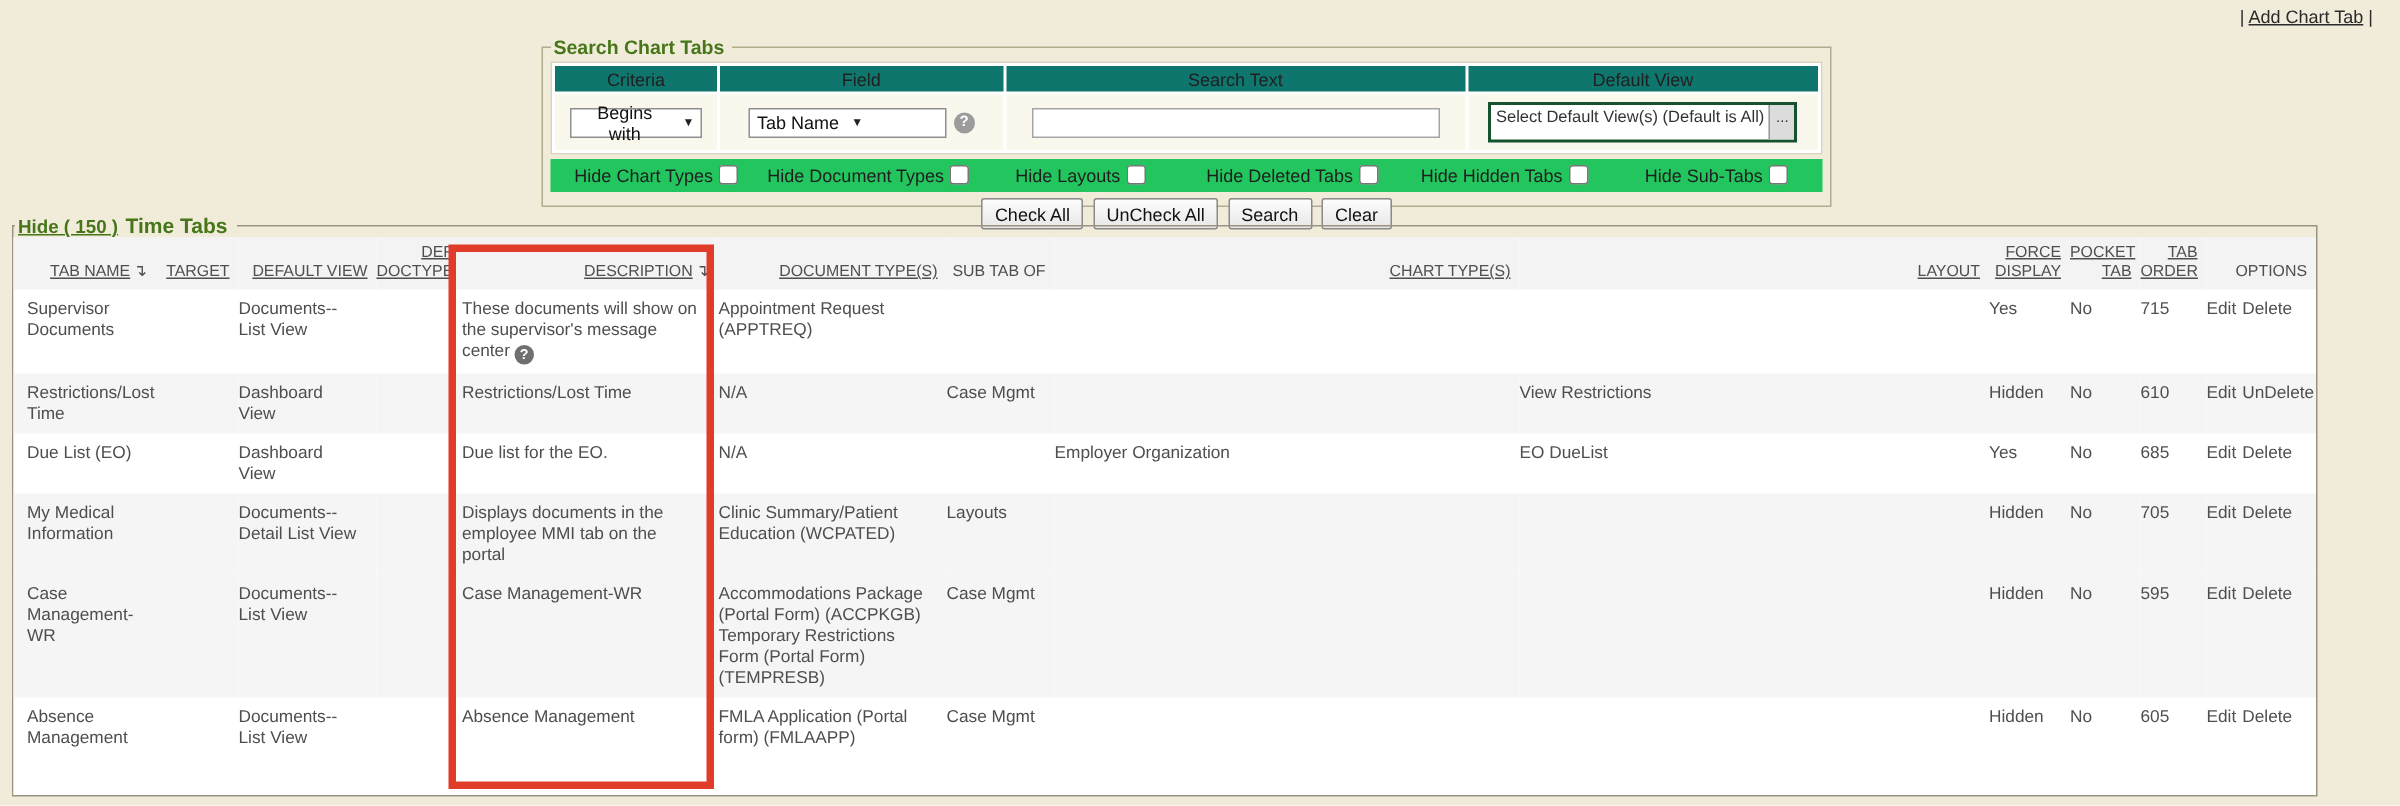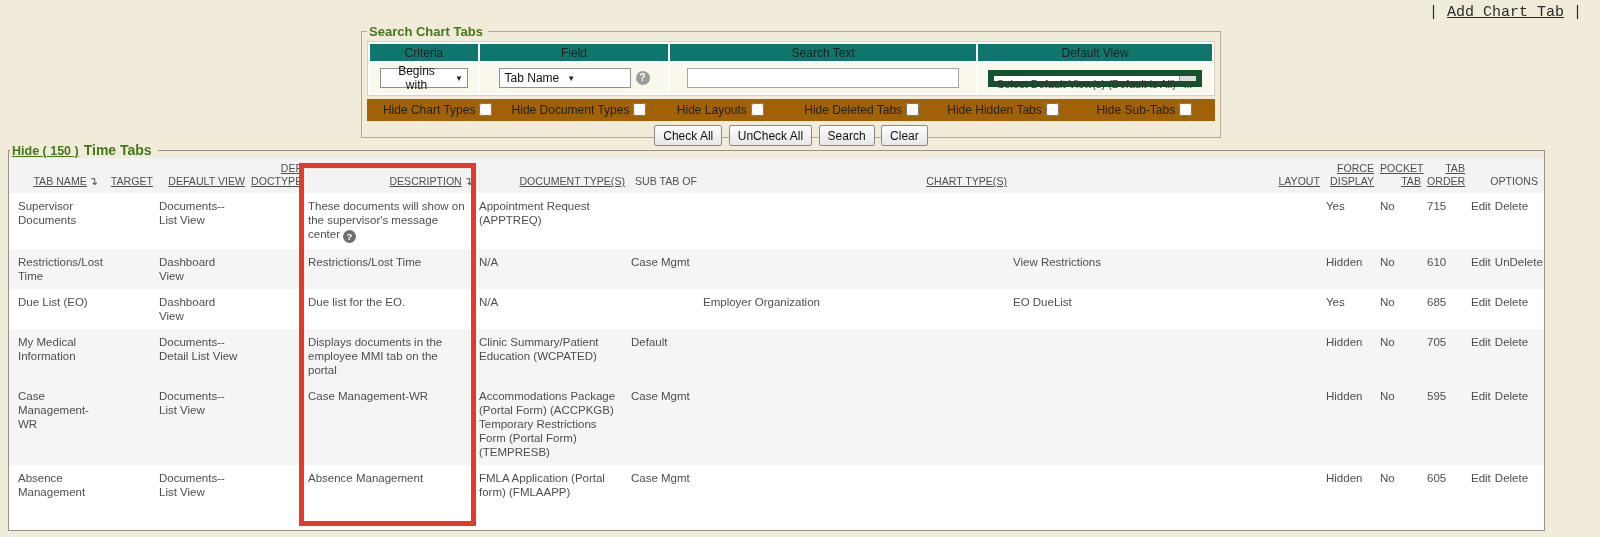--- a/index.html
+++ b/index.html
@@ -7,21 +7,21 @@
   body {
     width:1600px; height:537px; position:relative; overflow:hidden;
     background:#f1ecd9;
     font-family:"Liberation Sans", sans-serif;
     color:#4e4e4e;
   }
 
   
   .top-links {
     position:absolute; top:4px; right:18px;
-    font-size:15px; color:#2b2b2b;font-family:Liberation Mono, monospace;
+    font-size:12px; color:#2b2b2b;
   }
   .top-links .lnk { text-decoration:underline; color:#2b2b2b; }
 
   
   fieldset.search-fs {
     position:absolute; left:349px; top:12px; width:860px; height:114px;
     border:1px solid #b3ab90; padding:2px 5px 4px 5px; margin:12px;
   }
   fieldset.search-fs legend {
     font-size:13px; font-weight:bold; color:#467619; padding:0 5px 0 2px; margin-left:0;
@@ -48,30 +48,30 @@
   input.search-text {
     width:272px; height:20px; border:1px solid #a5a5a5; background:#fff;
     font-size:12px; font-family:"Liberation Sans", sans-serif; padding:0 3px;
   }
   .help-badge {
     display:inline-block; width:14px; height:14px; border-radius:50%;
     background:#9c9c9c; color:#fff; font-size:10px; font-weight:bold;
     text-align:center; line-height:14px; margin-left:5px; vertical-align:middle;
   }
   .dv-picker {
-    display:inline-flex; align-items:stretch; border:6px solid #14532d; background:#fff;
-    height:17px; vertical-align:middle;
+    display:inline-flex; align-items:stretch; border:2px solid #14532d; background:#fff;
+    height:27px; vertical-align:middle;
   }
   .dv-picker .dv-text { font-size:11px; color:#333; padding:2px 3px; white-space:nowrap; }
   .dv-picker .dv-btn {
     width:17px; background:#dcdcdc; border-left:1px solid #9a9a9a;
     font-size:10px; color:#333; text-align:center; line-height:17px; cursor:pointer;
   }
   .chk-band {
-    margin-top:3px; background:#a16207; height:22px;
+    margin-top:3px; background:#22c55e; height:22px;
     display:flex; align-items:center;
   }
   .chk-item { flex:1; text-align:center; font-size:12px; color:#1f1f1f; white-space:nowrap; }
   .chk-item input { width:13px; height:13px; margin:0 0 0 4px; vertical-align:-2px; }
   .btn-row { margin-top:4px; text-align:center; }
   button.btn {
     font-family:"Liberation Sans", sans-serif; font-size:12px; color:#111;
     background:linear-gradient(#fdfdfd,#e7e7e7);
     border:1px solid #8a8a8a; border-radius:2px;
     padding:2px 8px; height:21px; margin:0 1px; cursor:pointer;text-align:center;
@@ -287,21 +287,21 @@
         <td><span class="opt-lnk">Edit</span><span>Delete</span></td>
       </tr>
 
       <tr class="stripe">
         <td>My Medical Information</td>
         <td></td>
         <td>Documents--Detail List View</td>
         <td></td>
         <td>Displays documents in the employee MMI tab on the portal</td>
         <td>Clinic Summary/Patient Education (WCPATED)</td>
-        <td>Default</td>
+        <td>Layouts</td>
         <td></td>
         <td></td>
         <td>Hidden</td>
         <td>No</td>
         <td>705</td>
         <td><span class="opt-lnk">Edit</span><span>Delete</span></td>
       </tr>
 
 
       <tr class="stripe">

